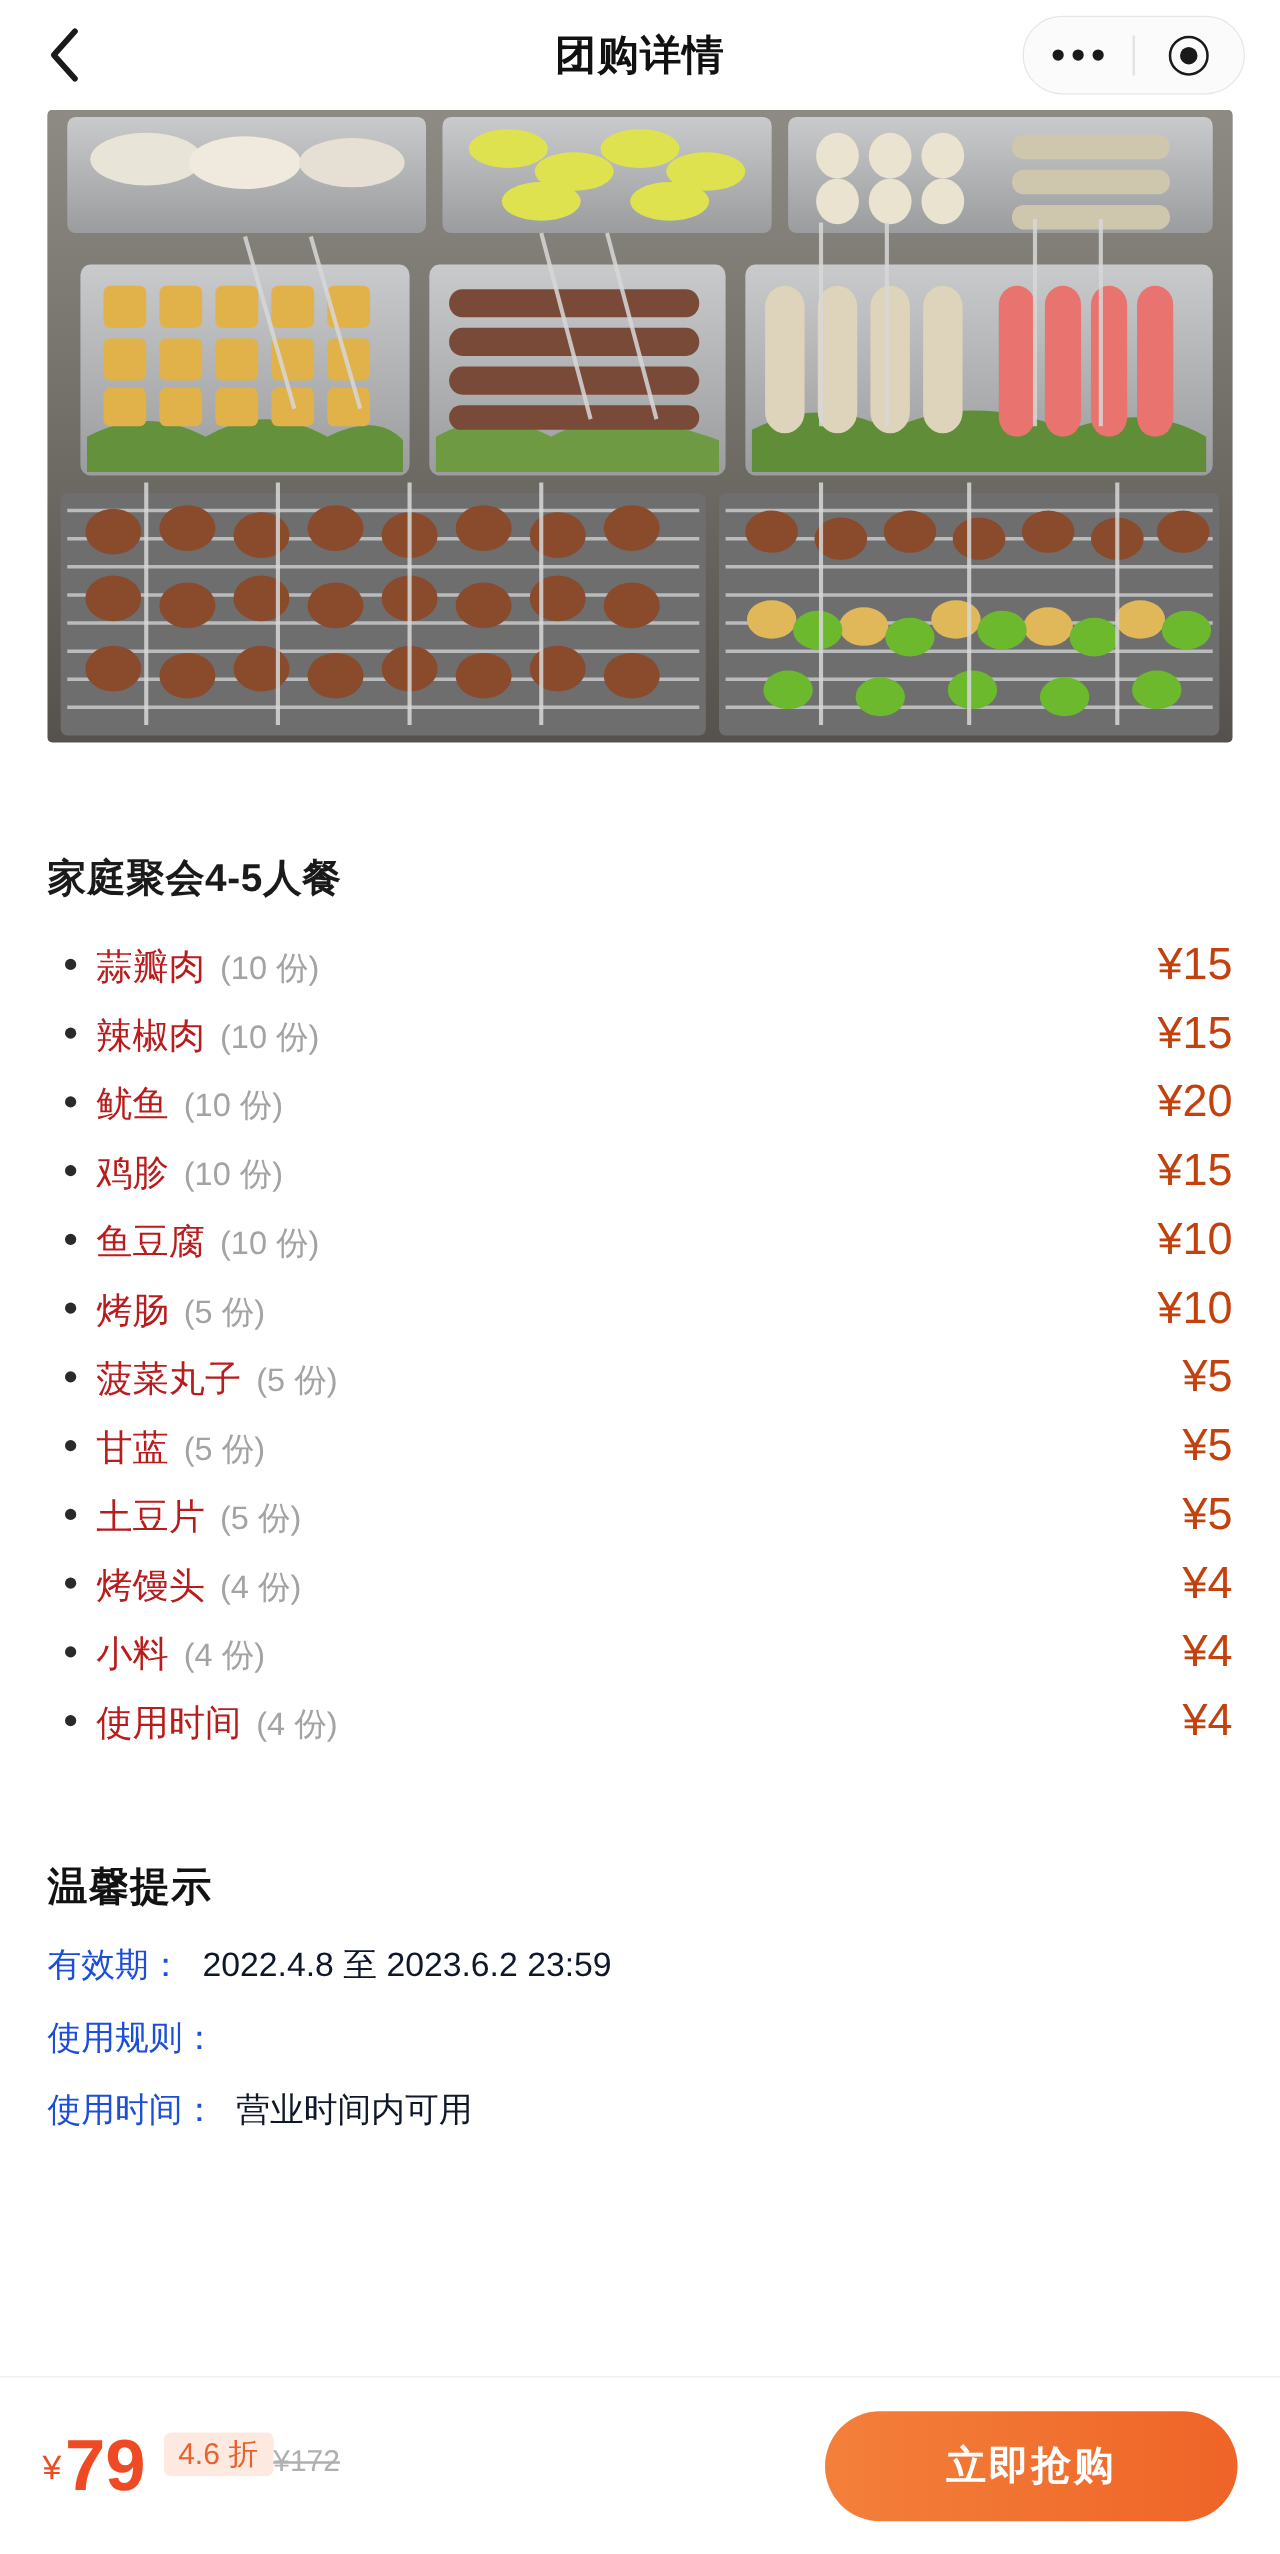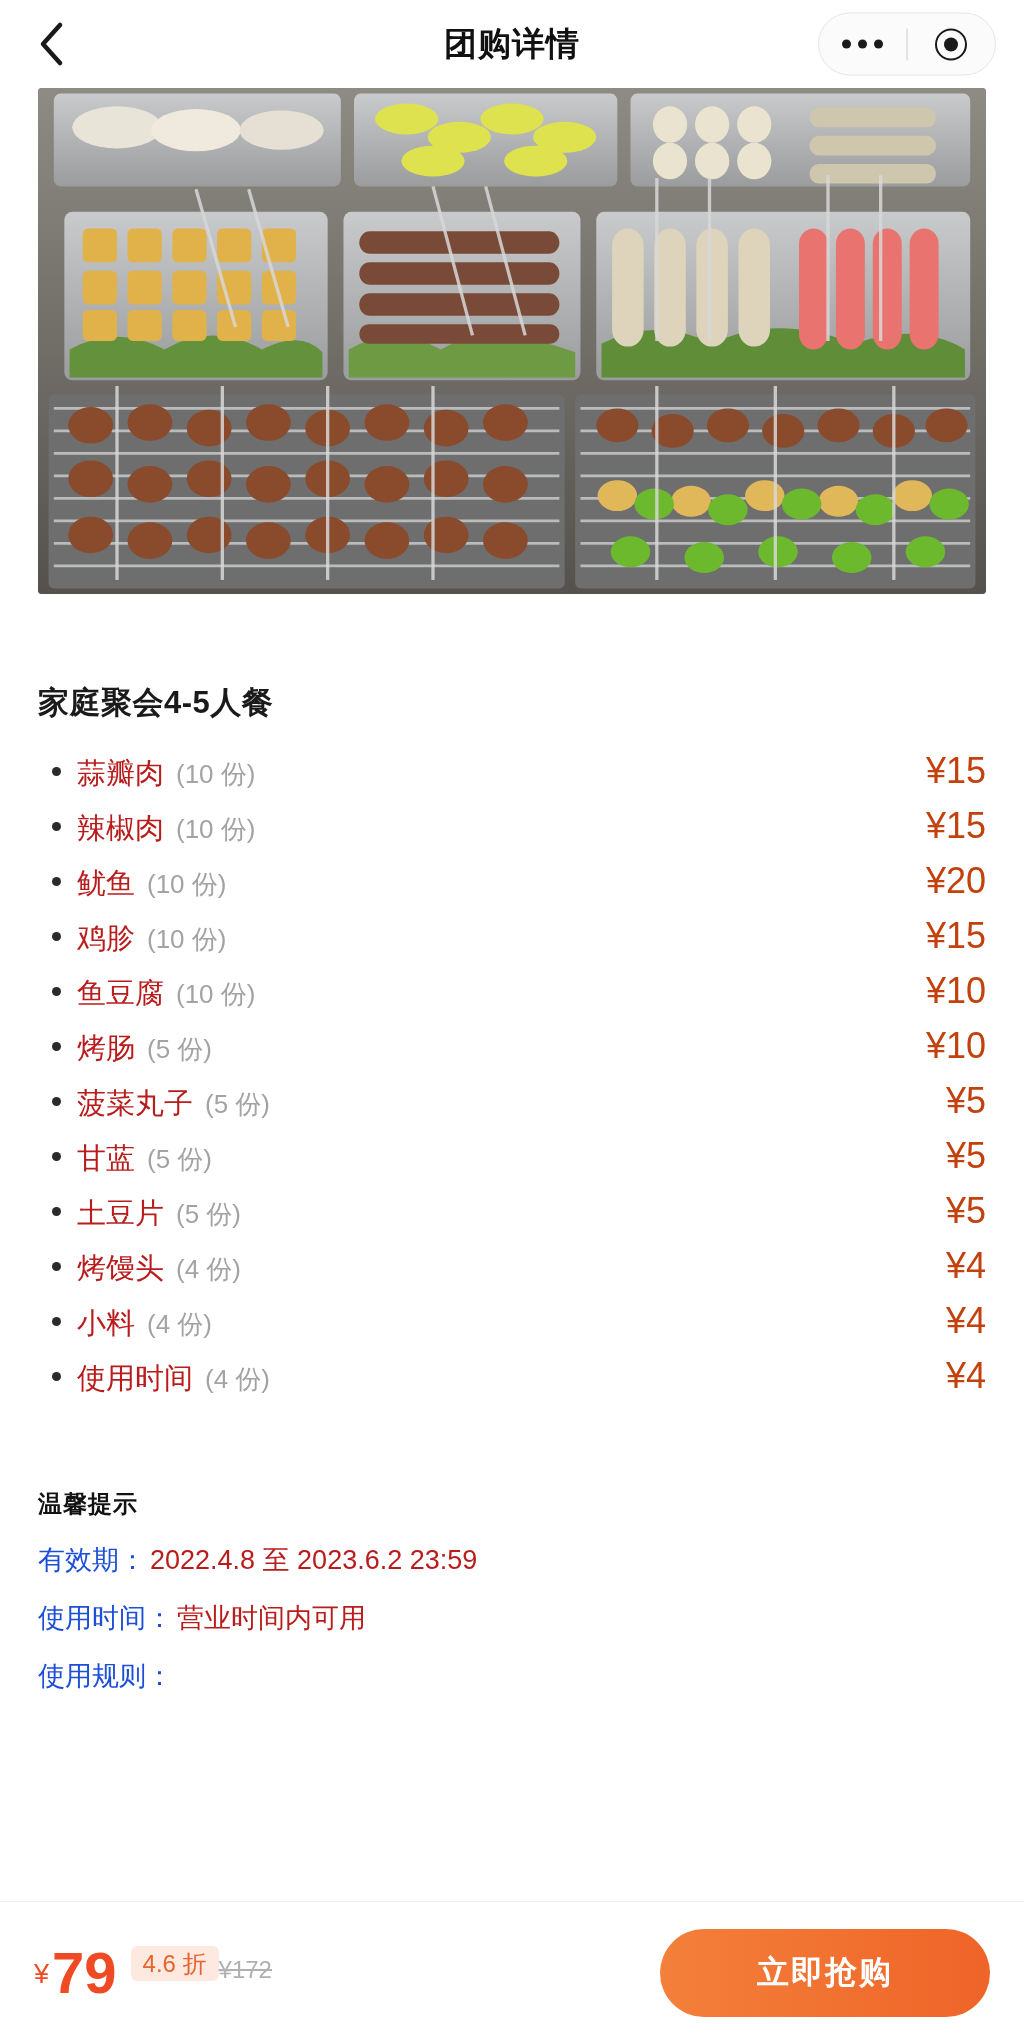--- a/index.html
+++ b/index.html
@@ -132,34 +132,34 @@
     margin-left: 12px;
   }
   .item-price {
     margin-left: auto;
     font-size: 36px;
     color: #c2410c;
   }
 
   .tips-title {
     margin-top: 78px;
-    font-size: 24px;
+    font-size: 32px;
     font-weight: bold;
     color: #121212;
     letter-spacing: 1px;
   }
   .tip-row {
     margin-top: 22px;
     font-size: 27px;
     color: #2b2b2b;
     display: flex;
     align-items: baseline;
   }
   .tip-label { color: #1d4ed8; }
-  .tip-value { color: #b91c1c; margin-left: 4px; }
+  .tip-value { color: #0f172a; margin-left: 16px; }
 
   
   .bottom-bar {
     position: absolute;
     left: 0; right: 0; bottom: 0;
     height: 142px;
     background: #ffffff;
     border-top: 1px solid #ededed;
     display: flex;
     align-items: center;
@@ -510,26 +510,26 @@
       <span class="item-price">¥4</span>
     </div>
   </div>
 
   <div class="tips-title">温馨提示</div>
   <div class="tip-row">
     <span class="tip-label">有效期：</span>
     <span class="tip-value">2022.4.8 至 2023.6.2 23:59</span>
   </div>
   <div class="tip-row">
+    <span class="tip-label">使用规则：</span>
+    <span class="tip-value"></span>
+  </div>
+  <div class="tip-row">
     <span class="tip-label">使用时间：</span>
     <span class="tip-value">营业时间内可用</span>
-  </div>
-  <div class="tip-row">
-    <span class="tip-label">使用规则：</span>
-    <span class="tip-value"></span>
   </div>
 </div>
 
 <div class="bottom-bar">
   <div class="price-block">
     <span class="cur">¥</span>
     <span class="price-now">79</span>
     <span class="price-side">
       <span class="discount-badge">4.6 折</span>
       <span class="price-old">¥172</span>

